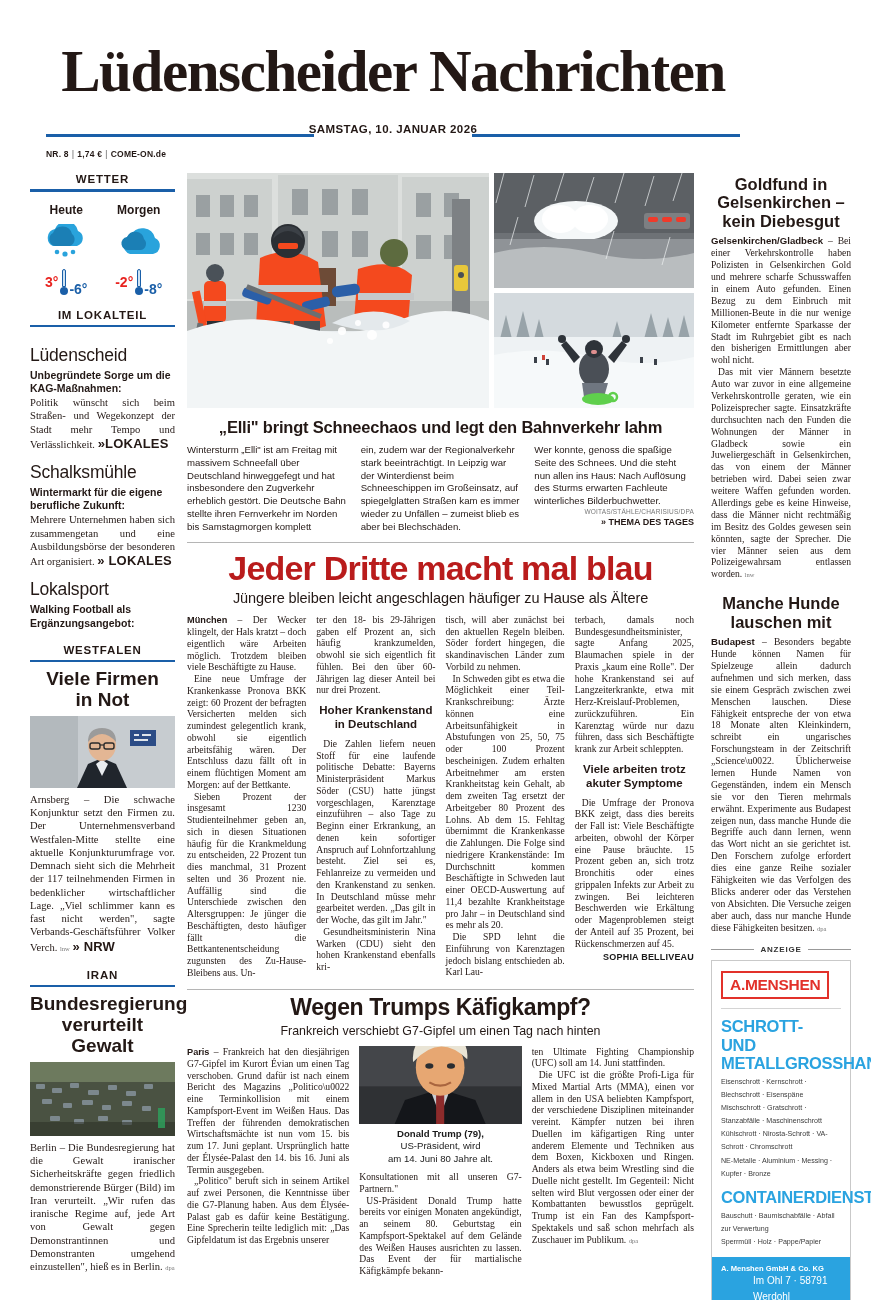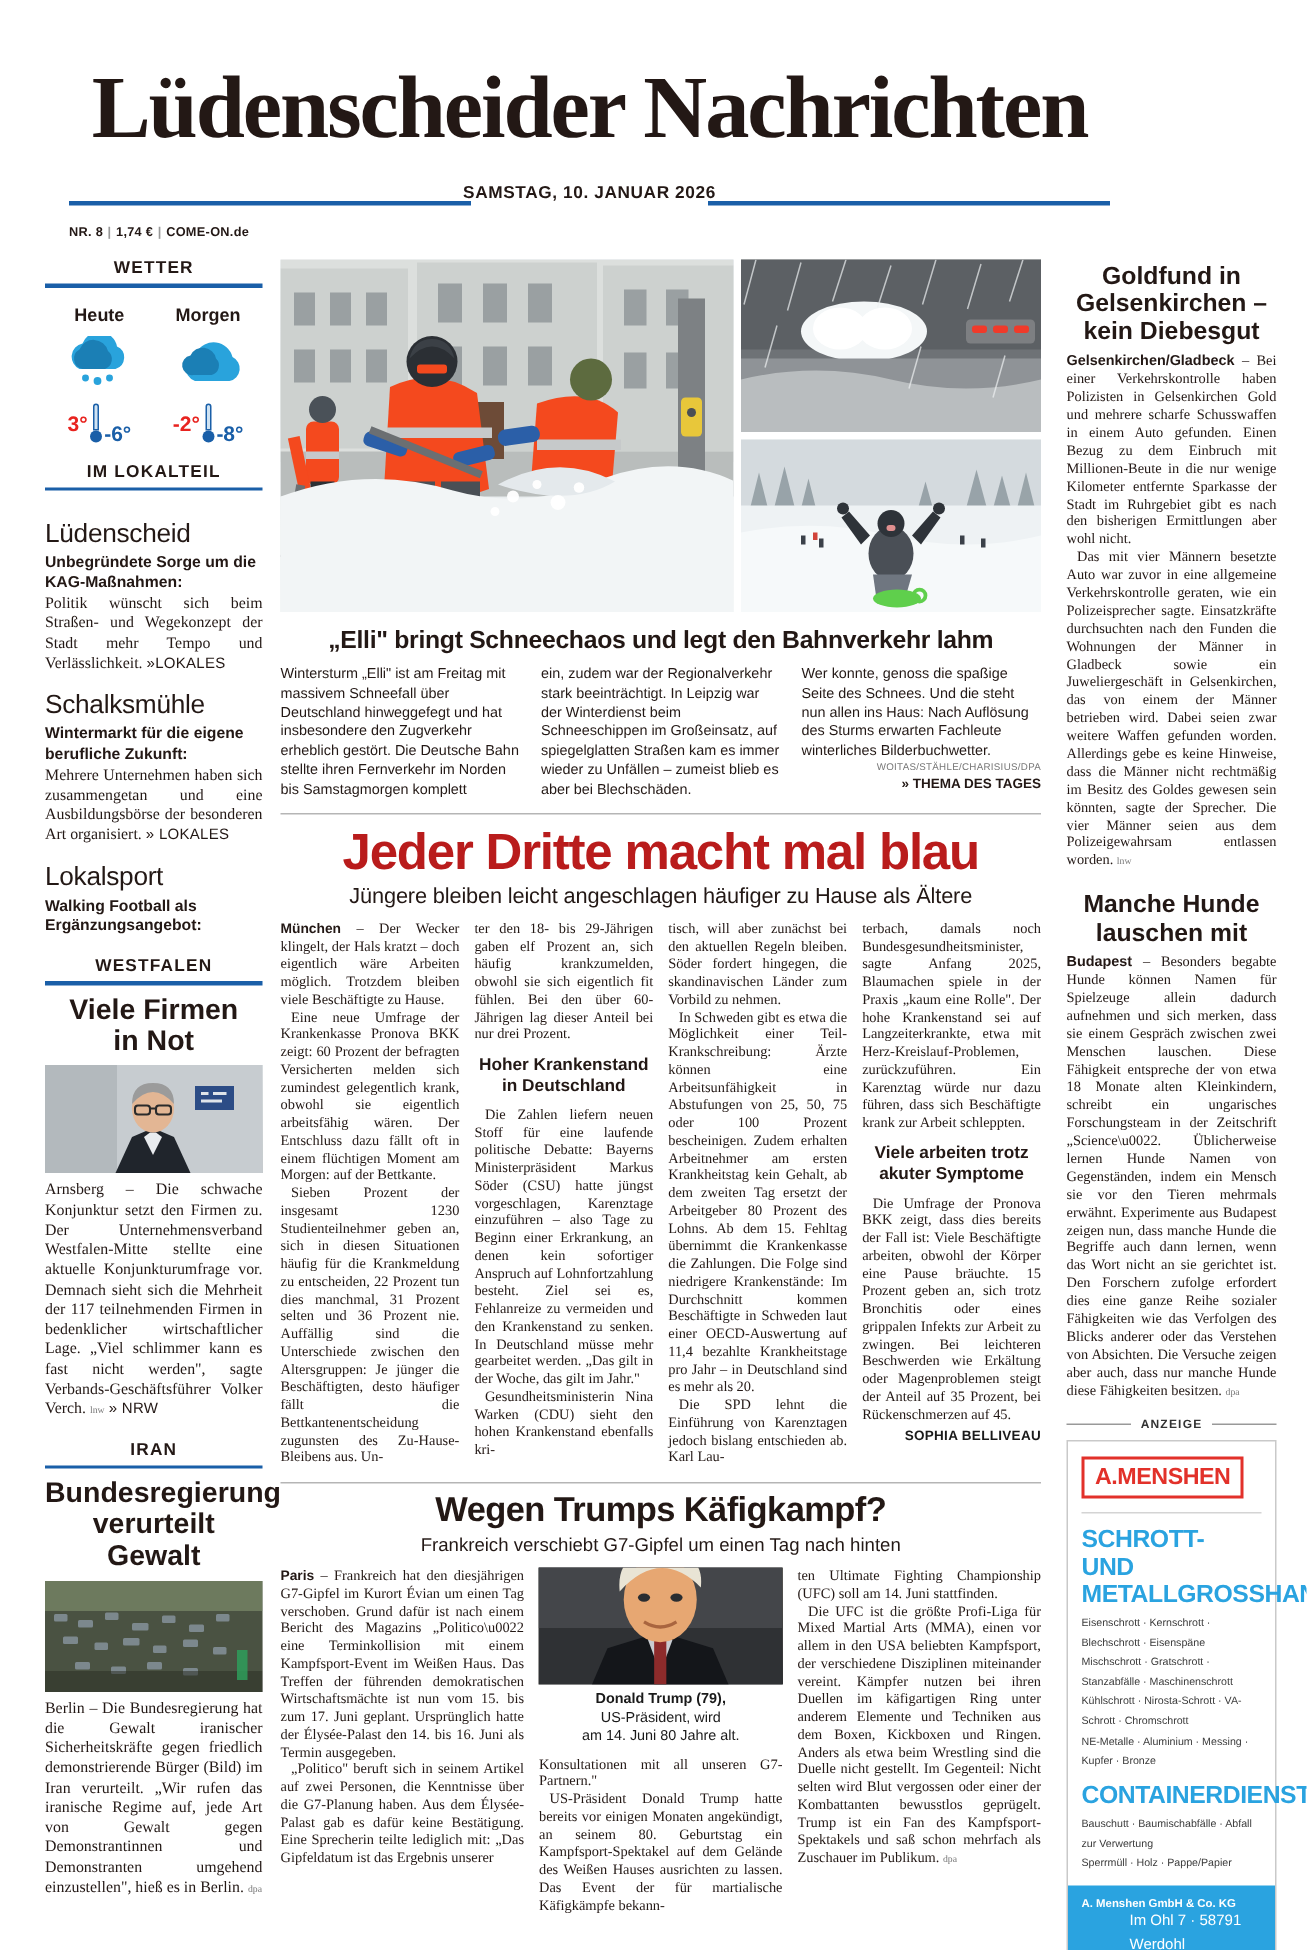--- a/index.html
+++ b/index.html
@@ -98,21 +98,21 @@
     font-size: 10.5px; font-weight: bold; line-height: 1.25; color: #231815;
     margin-bottom: 1px;
   }
   .body-serif {
     font-family: "Liberation Serif", serif;
     font-size: 10.6px; line-height: 1.25; text-align: justify; color: #231815;
     hyphens: auto;
   }
   .ref {
     font-family: "Liberation Sans", sans-serif;
-    font-size: 10px; font-weight: normal; letter-spacing: 0.2px; white-space: nowrap;
+    font-size: 13px; font-weight: bold; letter-spacing: 0.2px; white-space: nowrap;
   }
 
   .headline-left {
     font-size: 19px; font-weight: bold; line-height: 1.1;
     text-align: center; color: #231815; margin: 2px 0 5px;
   }
 
   .photo { background: #9aa7b0; width: 100%; position: relative; overflow: hidden; }
   .photo.portrait-biz { height: 72px; background:
       linear-gradient(160deg,#cdd3d6 0%,#b6bfc4 40%,#8d969c 100%); }

